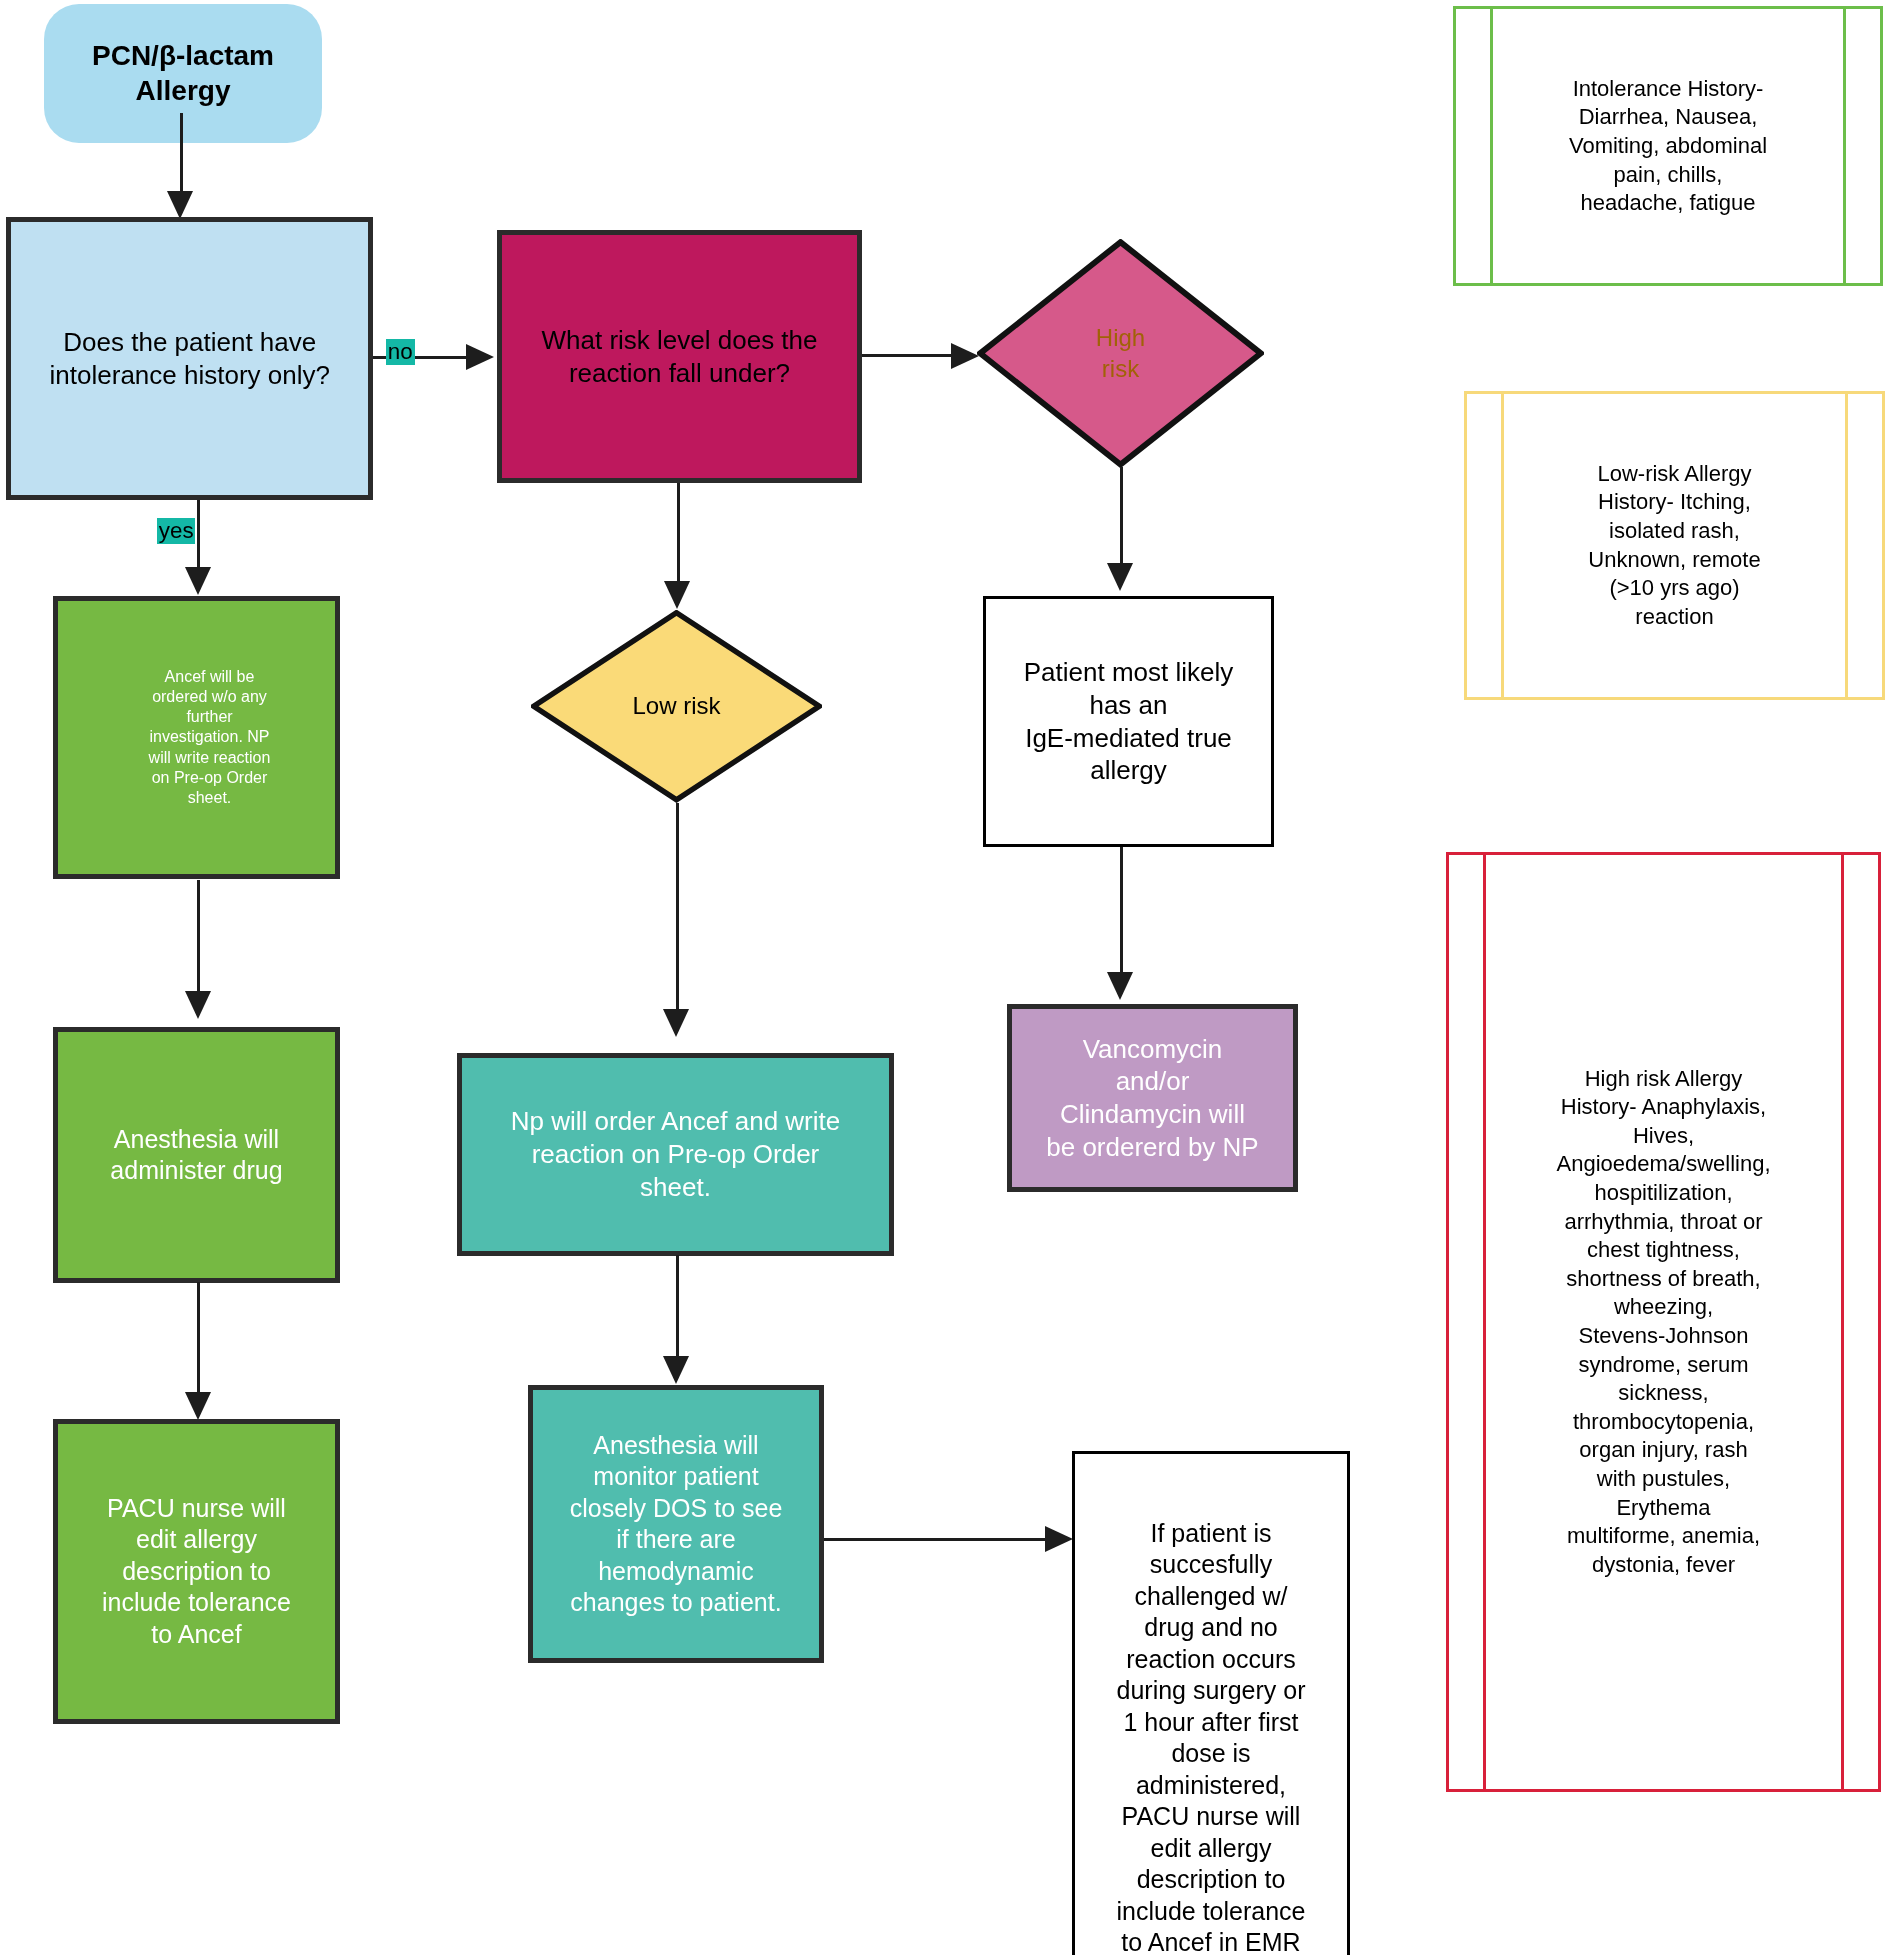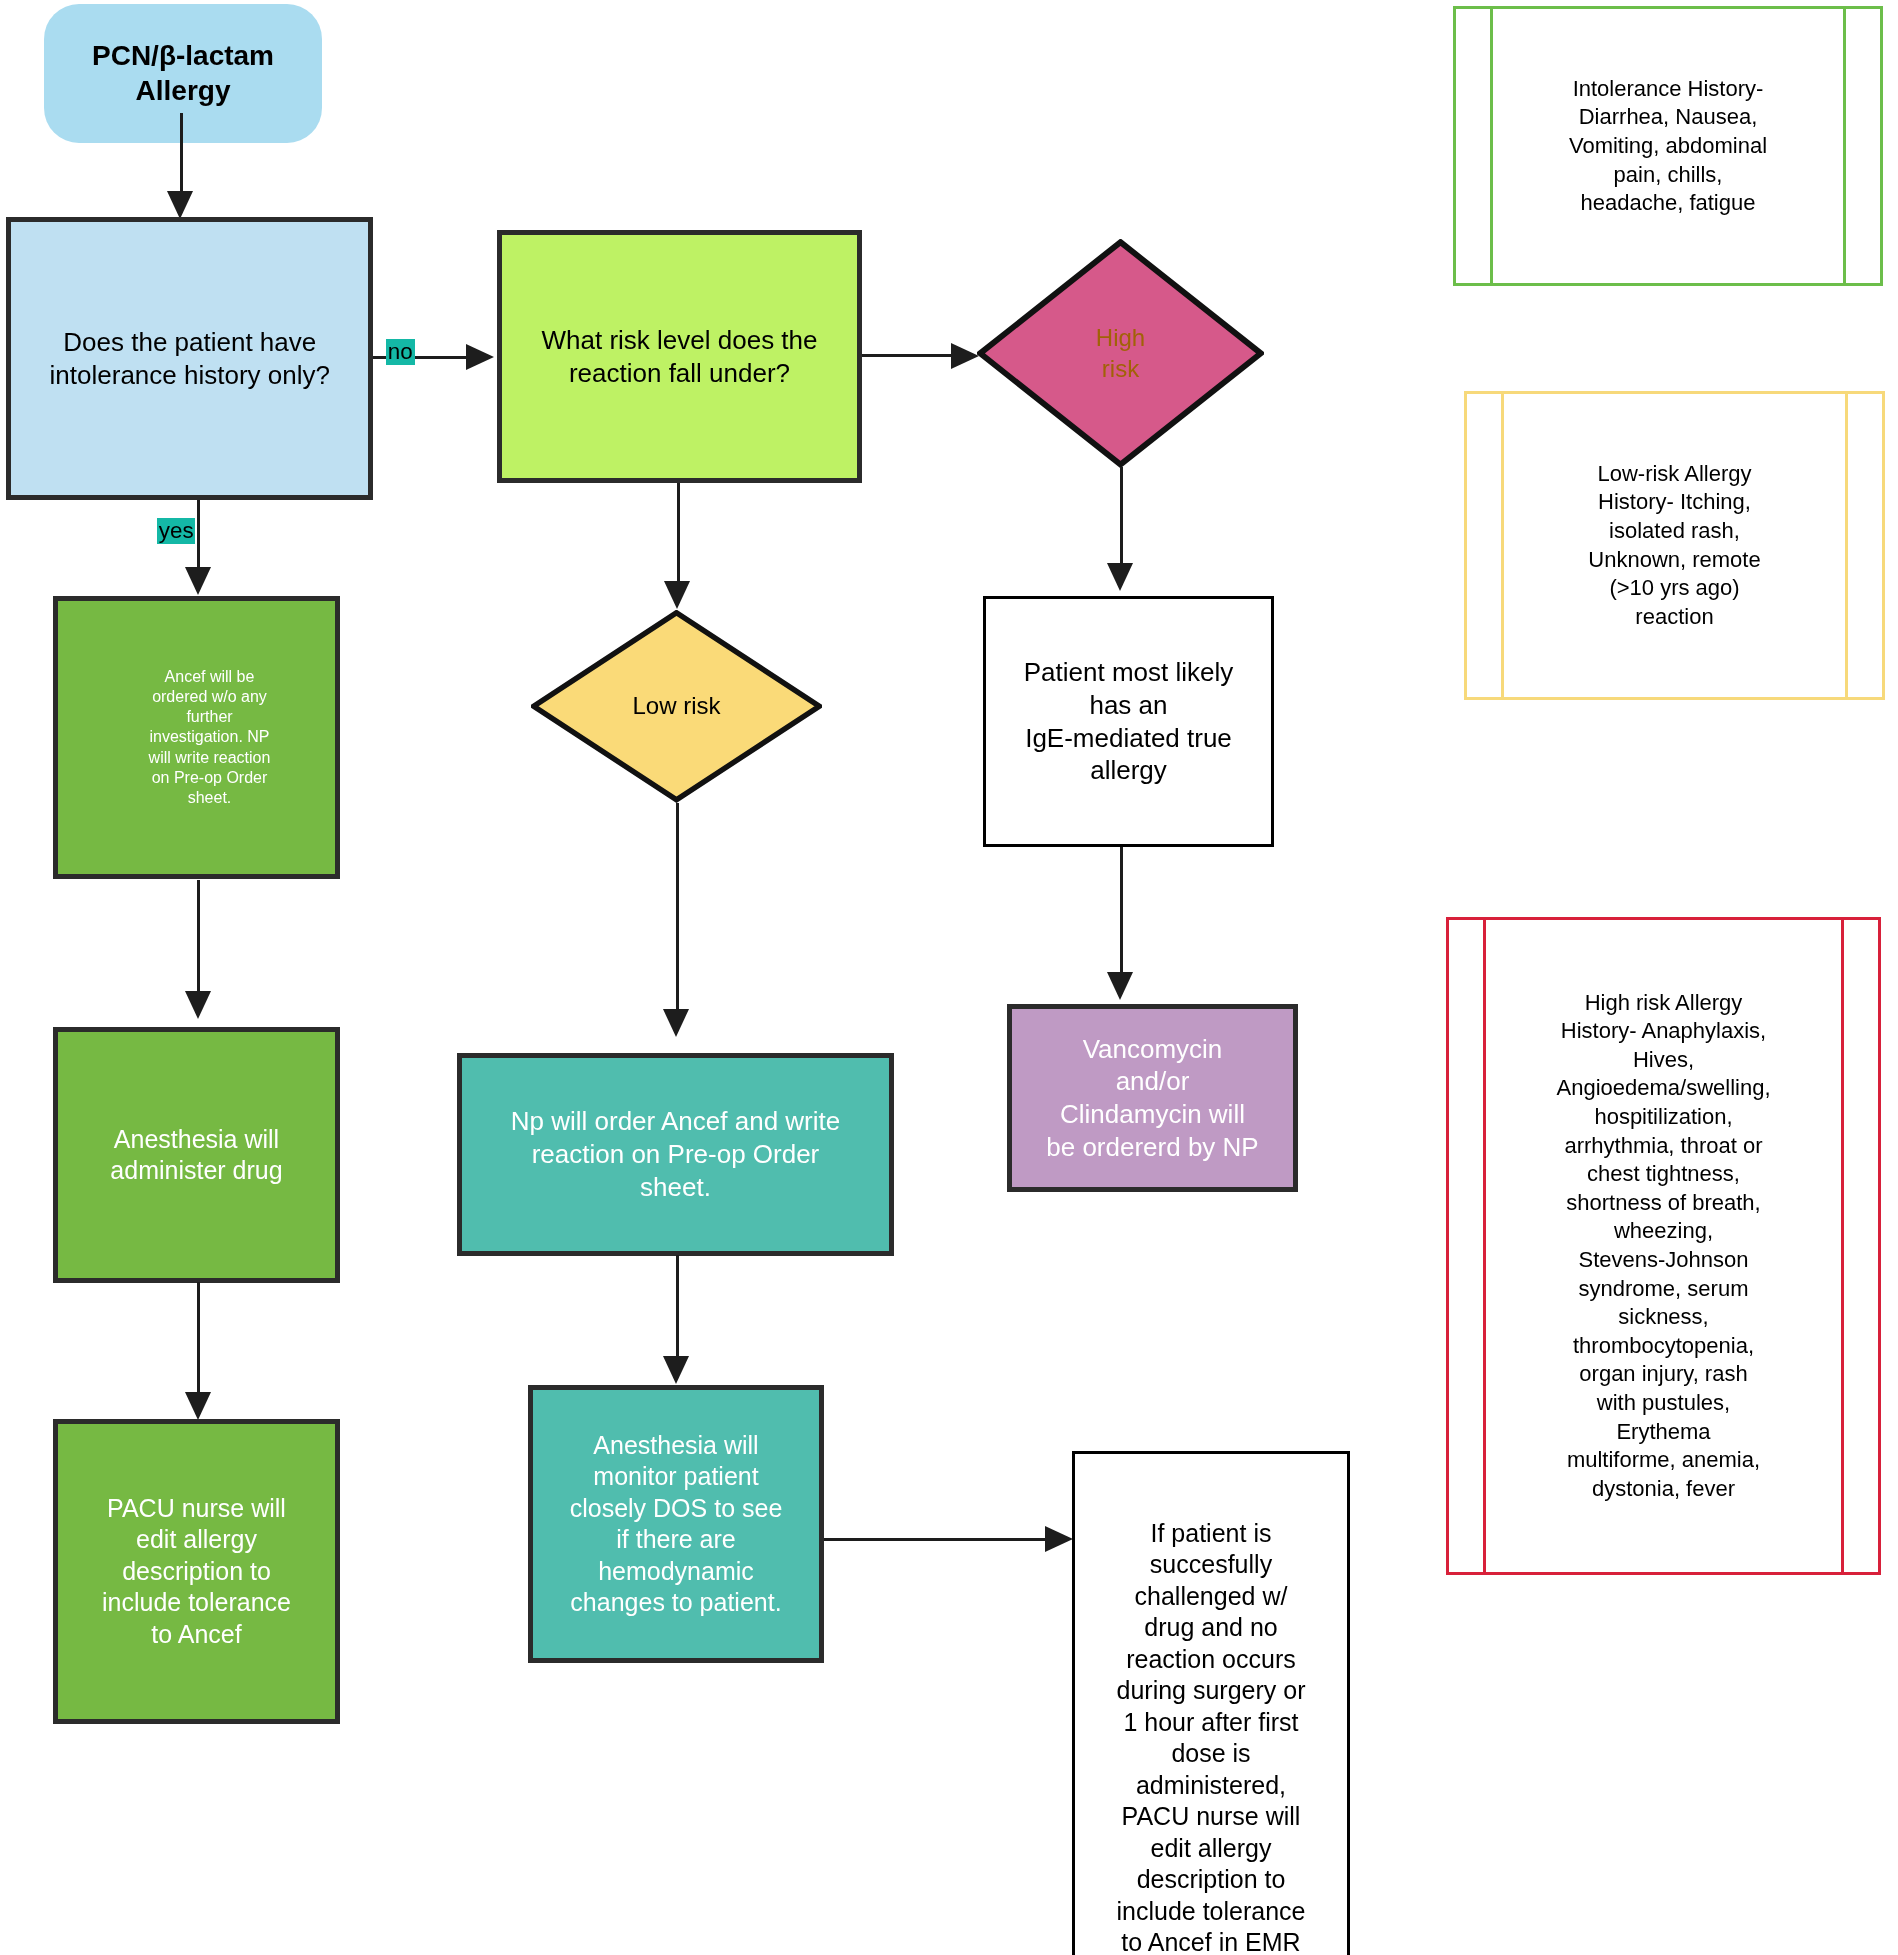--- a/index.html
+++ b/index.html
@@ -37,21 +37,21 @@
     font-size: 28px;
   }
   
   .rect {
     border: 5px solid #2b2b2b;
   }
   .rect-thin {
     border: 3.6px solid #000000;
   }
   .fill-blue   { background: #bfe0f2; color: #000000; }
-  .fill-salmon { background: #bef264; color: #000000; }
+  .fill-salmon { background: #be185d; color: #000000; }
   .fill-green  { background: #76b943; color: #ffffff; }
   .fill-teal   { background: #50bdae; color: #ffffff; }
   .fill-purple { background: #bf9ac4; color: #ffffff; }
   .fill-white  { background: #ffffff; color: #000000; }
 
   
   .diamond {
     position: absolute;
   }
   .diamond .dmd-shape {
@@ -278,21 +278,21 @@
     <div class="inner-left"></div>
     <div class="inner-right"></div>
     <div class="legend-text">Low-risk Allergy
 History- Itching,
 isolated rash,
 Unknown, remote
 (&gt;10 yrs ago)
 reaction</div>
   </div>
 
-  <div class="legend legend-red" style="left:1446px; top:917px; width:435px; height:658px;">
+  <div class="legend legend-red" style="left:1446px; top:852px; width:435px; height:940px;">
     <div class="outer"></div>
     <div class="inner-left"></div>
     <div class="inner-right"></div>
     <div class="legend-text">High risk Allergy
 History- Anaphylaxis,
 Hives,
 Angioedema/swelling,
 hospitilization,
 arrhythmia, throat or
 chest tightness,

